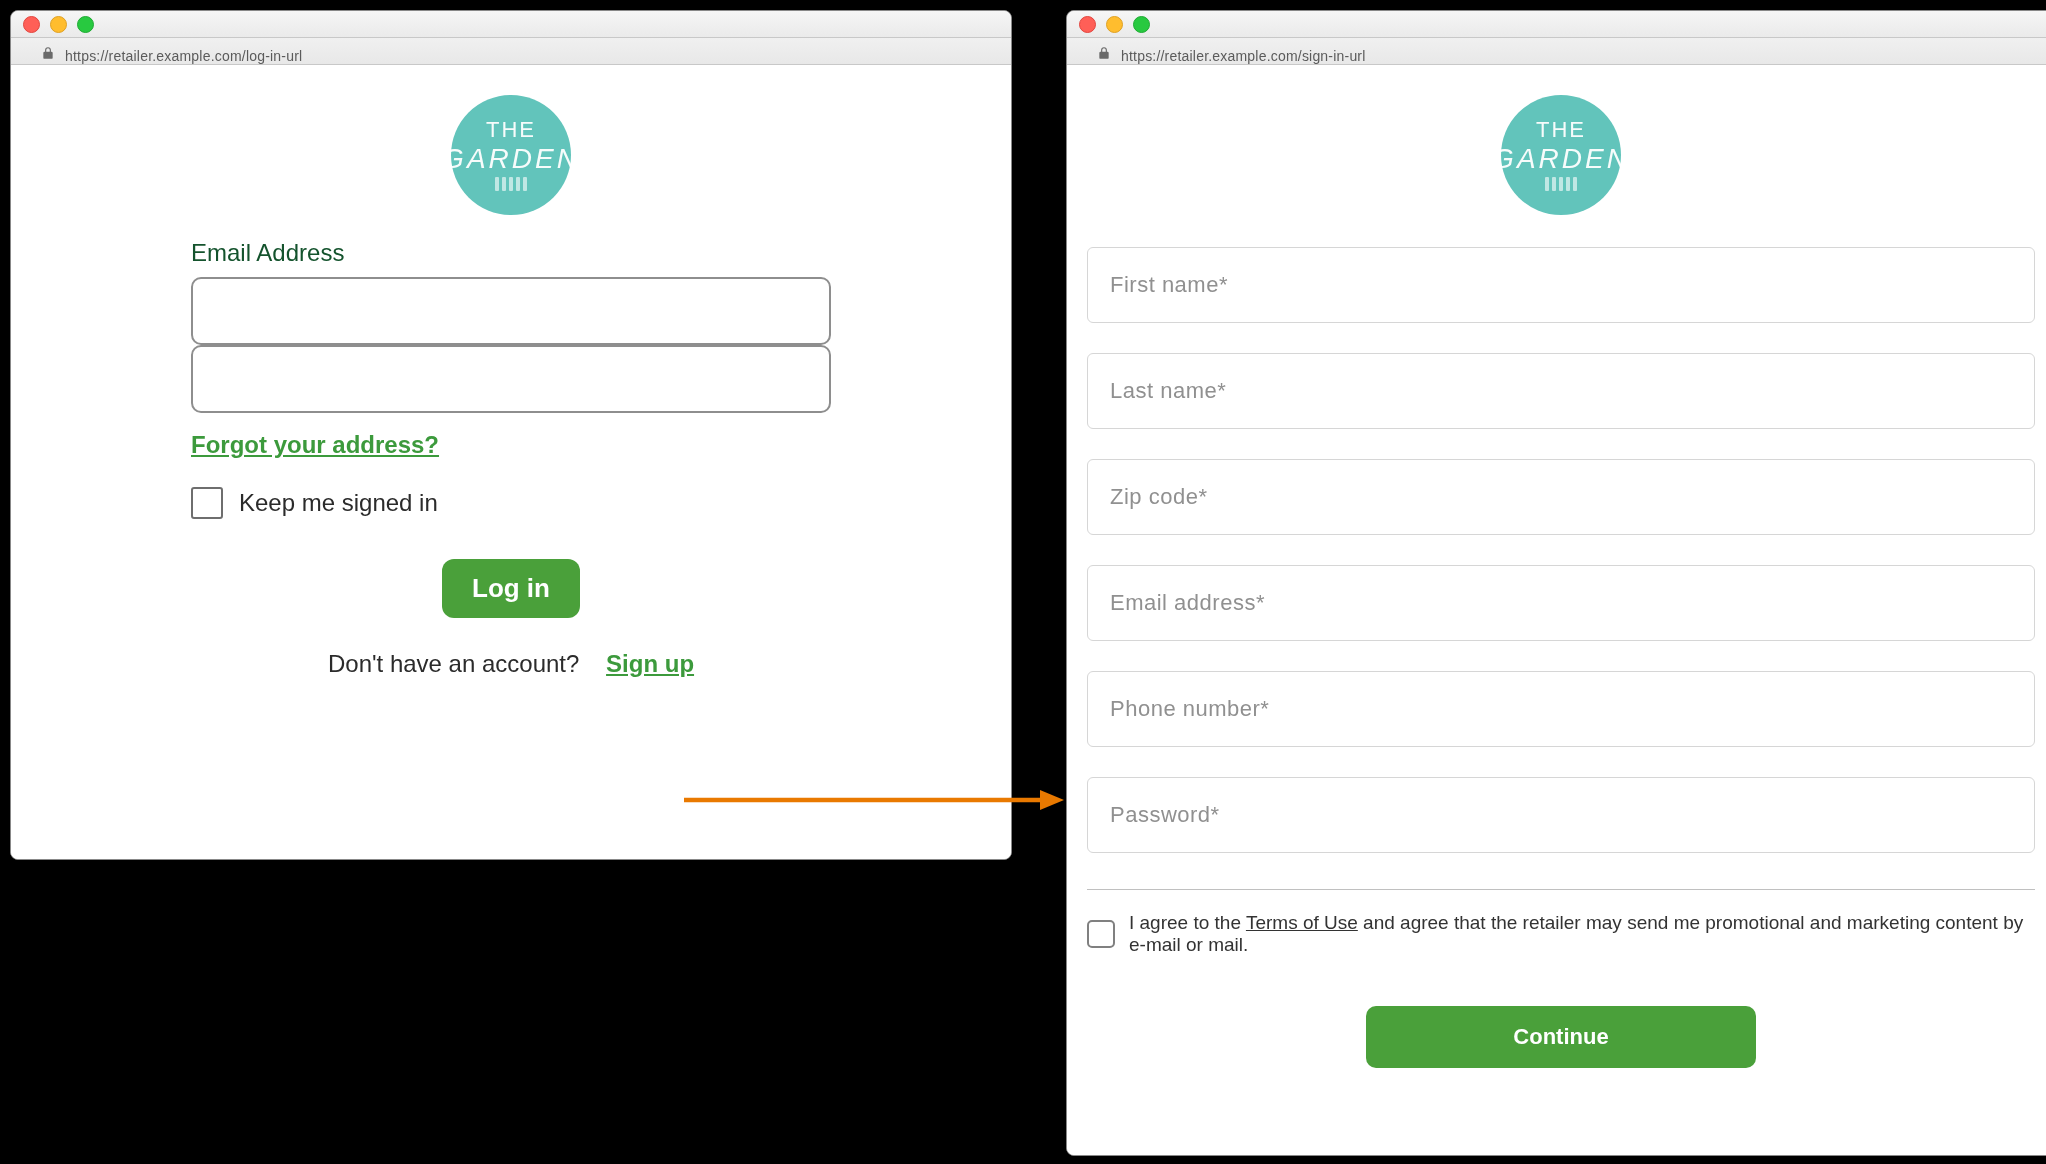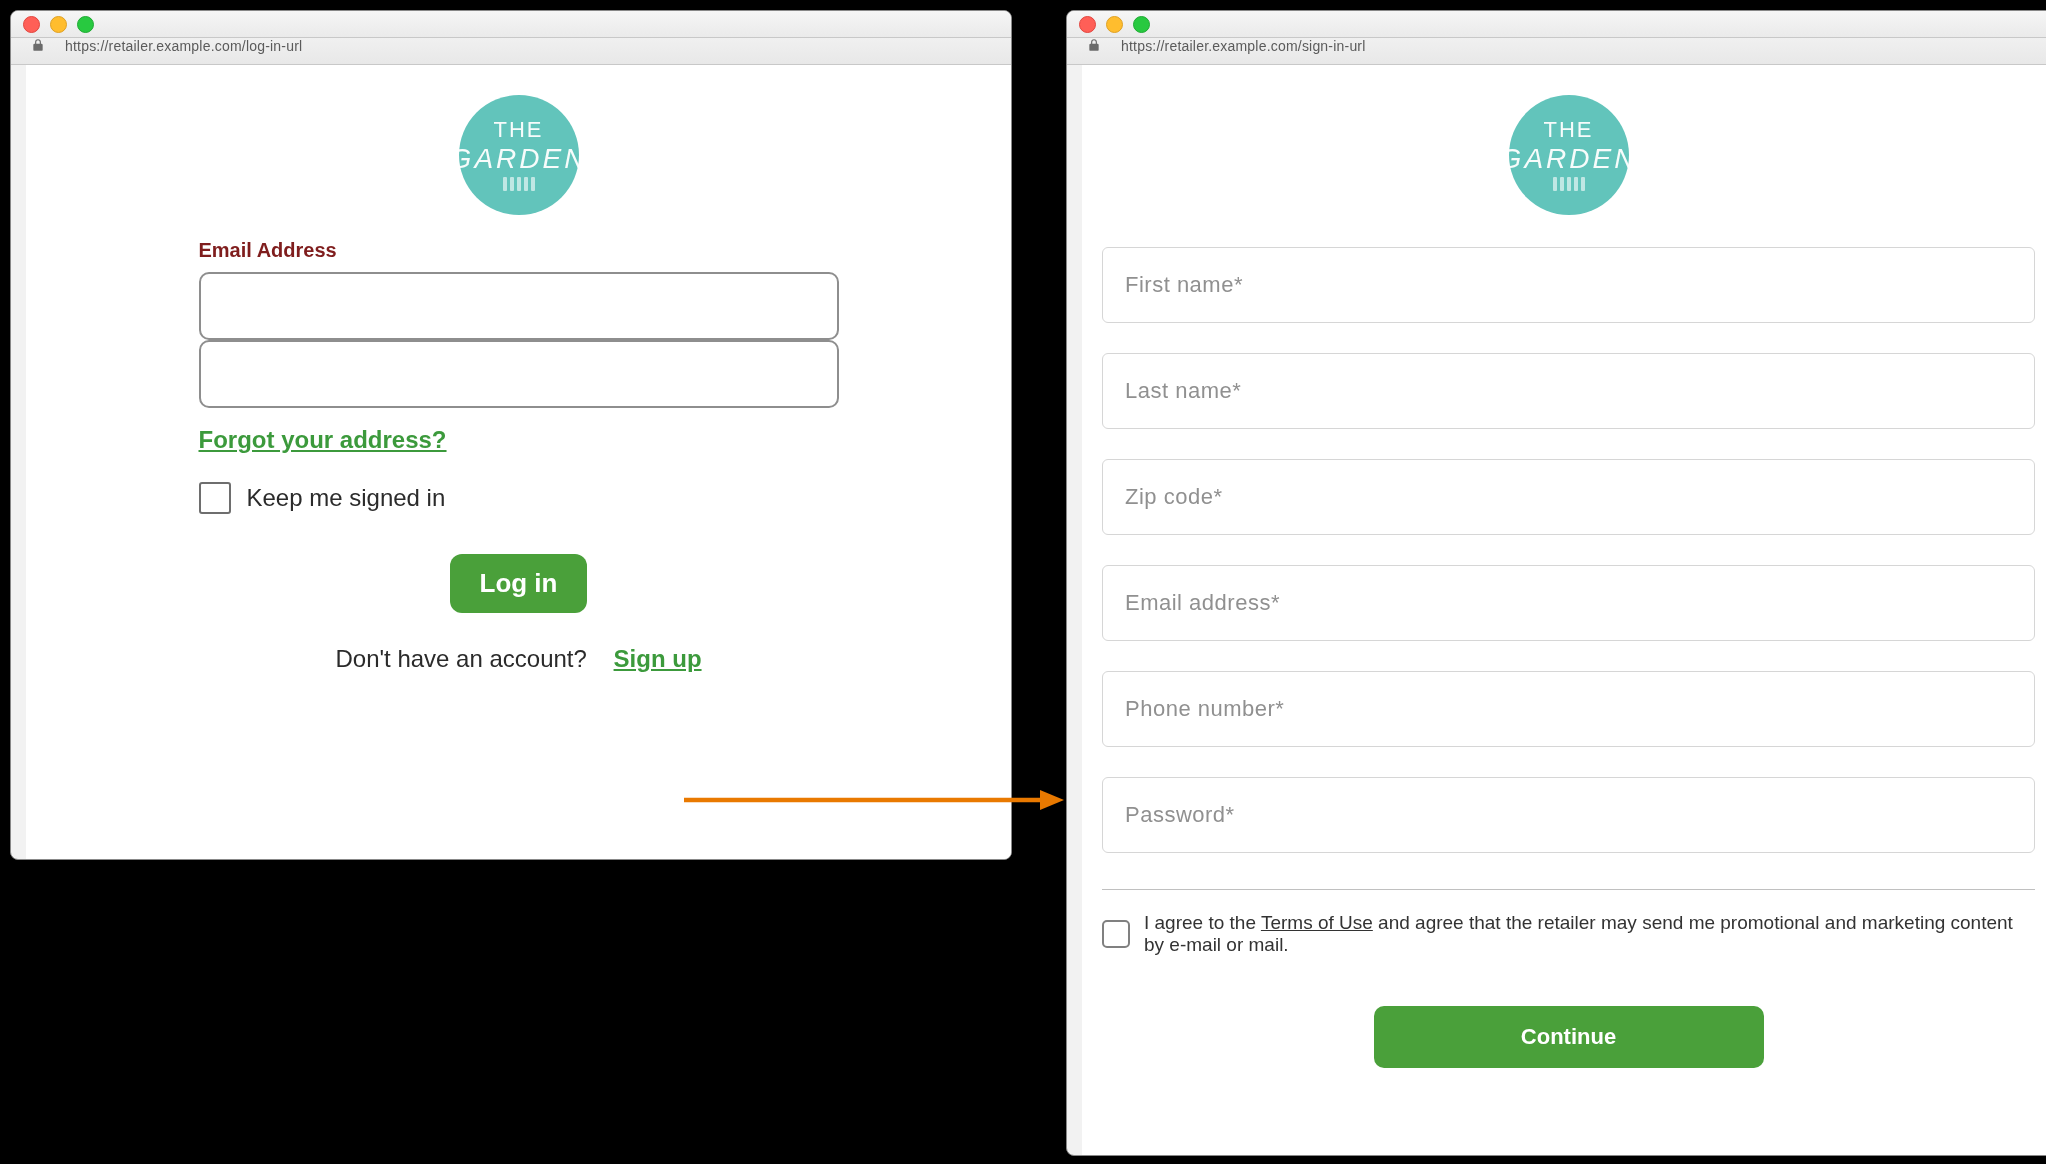--- a/index.html
+++ b/index.html
@@ -38,43 +38,43 @@
     padding:0 12px;gap:10px;
   }
   .traffic{display:flex;gap:10px;}
   .traffic span{width:15px;height:15px;border-radius:50%;}
   .traffic .r{background:#ff5f57;border:1px solid #e1453e;}
   .traffic .y{background:#ffbd2e;border:1px solid #dea023;}
   .traffic .g{background:#28c940;border:1px solid #1faa33;}
   .addrbar{
     height:26px;border-bottom:1px solid var(--chrome-border);
     background:linear-gradient(#f0f0f0,#e8e8e8);
-    display:flex;align-items:flex-start;padding:0 20px;gap:20px;
+    display:flex;align-items:flex-end;padding:0 30px;gap:10px;
   }
   .lock{color:#6a6a6a;}
   .url{font-size:14px;color:#5b5b5b;letter-spacing:.2px;}
 
-  .content{flex:1;background:var(--window);overflow:auto;margin-left:15px;}
+  .content{flex:1;background:var(--window);overflow:auto;}
 
   
   .logo{
     width:120px;height:120px;border-radius:50%;
     background:var(--teal);margin:30px auto 24px;
     display:flex;flex-direction:column;align-items:center;justify-content:center;
     color:white;font-family:"Comic Sans MS",cursive,sans-serif;
     text-align:center;line-height:1;
   }
   .logo .line1{font-size:22px;letter-spacing:2px;margin-bottom:4px;opacity:.95;}
   .logo .line2{font-size:28px;letter-spacing:3px;opacity:.95;font-style:italic;}
   .logo .flowers{display:flex;margin-top:4px;gap:3px;}
   .logo .flowers span{width:4px;height:14px;background:white;opacity:.6;border-radius:1px;}
 
   
   .login-wrap{max-width:640px;margin:0 auto;padding:0 20px 40px;}
-  .field-label{font-size:20px;font-weight:700;margin:20px 0 10px;color:#7f1d1d;}
+  .field-label{font-size:24px;font-weight:400;margin:20px 0 10px;color:#14532d;}
   .txt-input{
     width:100%;height:68px;border:2px solid #8e8e8e;border-radius:10px;
     font-size:20px;padding:0 16px;box-sizing:border-box;background:white;
   }
   .forgot{margin-top:18px;}
   .forgot a{color:var(--link-green);font-size:24px;font-weight:600;text-decoration:underline;}
   .keep-row{display:flex;align-items:center;gap:16px;margin-top:28px;}
   .keep-row .chk{width:28px;height:28px;border:2.5px solid #6e6e6e;border-radius:3px;cursor:pointer;}
   .keep-row label{font-size:24px;color:#2b2b2b;cursor:pointer;}
   .login-btn{

